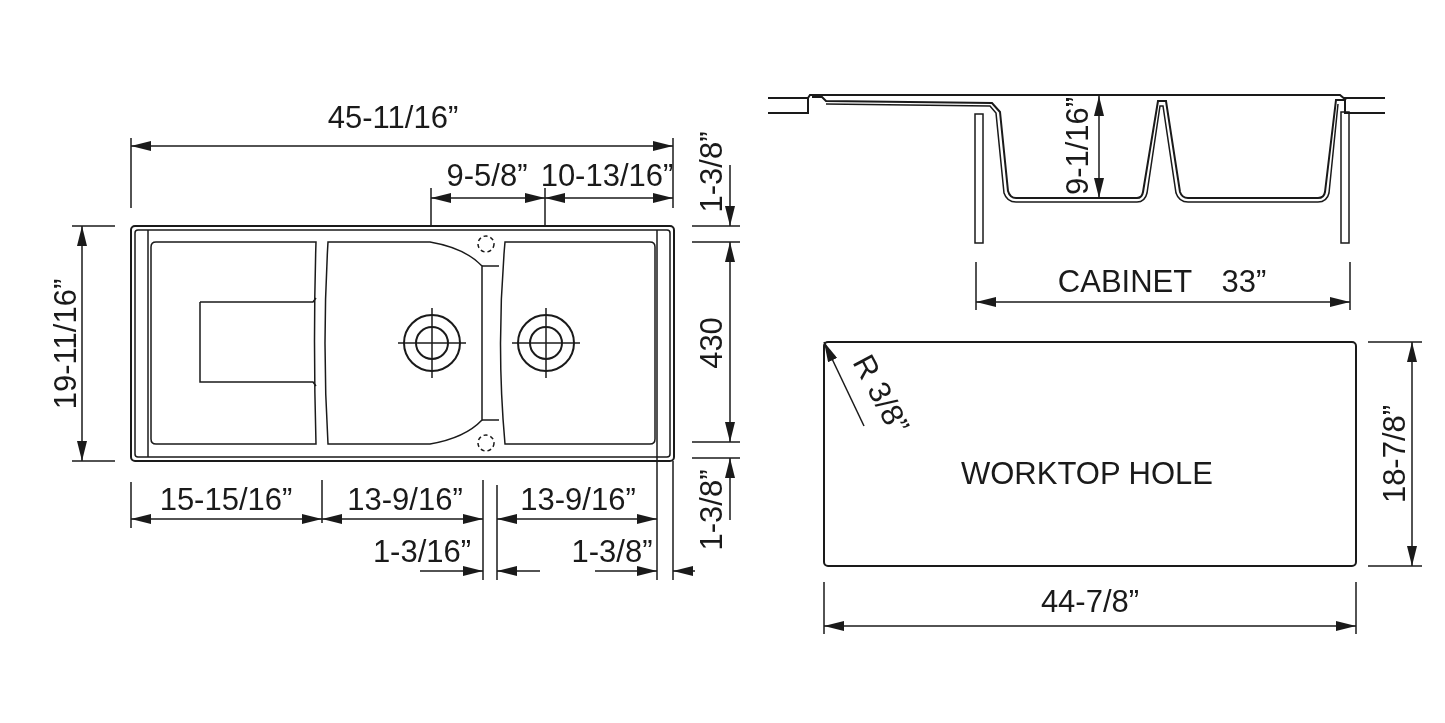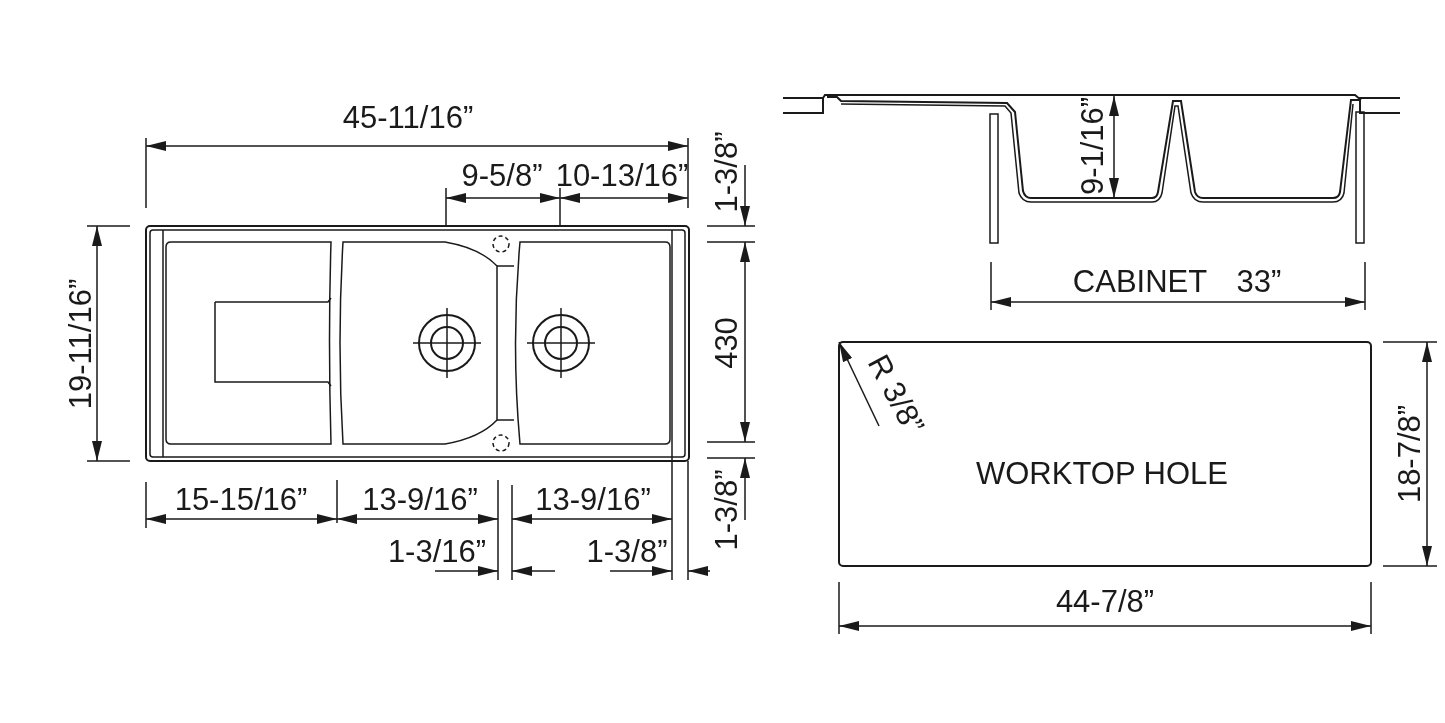--- a/index.html
+++ b/index.html
@@ -1,17 +1,17 @@
 <!DOCTYPE html>
 <html><head>
   <meta charset="utf-8">
   <style>
     html, body { margin: 0; padding: 0; background: #ffffff; }
     body { width: 1445px; height: 723px; overflow: hidden; }
-    #canvas { position: absolute; left: 15px; top: 0; width: 1281px; height: 723px; }
+    #canvas { position: absolute; left: 0; top: 0; width: 1281px; height: 723px; }
     svg text {
       font-family: "Liberation Sans", sans-serif;
       fill: #1a1a1a;
       font-stretch: condensed;
     }
     .dim { font-size: 31px; }
     .lbl { font-size: 31px; }
     .ln { stroke: #1a1a1a; stroke-width: 2; fill: none; }
     .thin { stroke: #1a1a1a; stroke-width: 1.5; fill: none; }
     .dash { stroke: #1a1a1a; stroke-width: 1.5; fill: none; stroke-dasharray: 4 3; }

